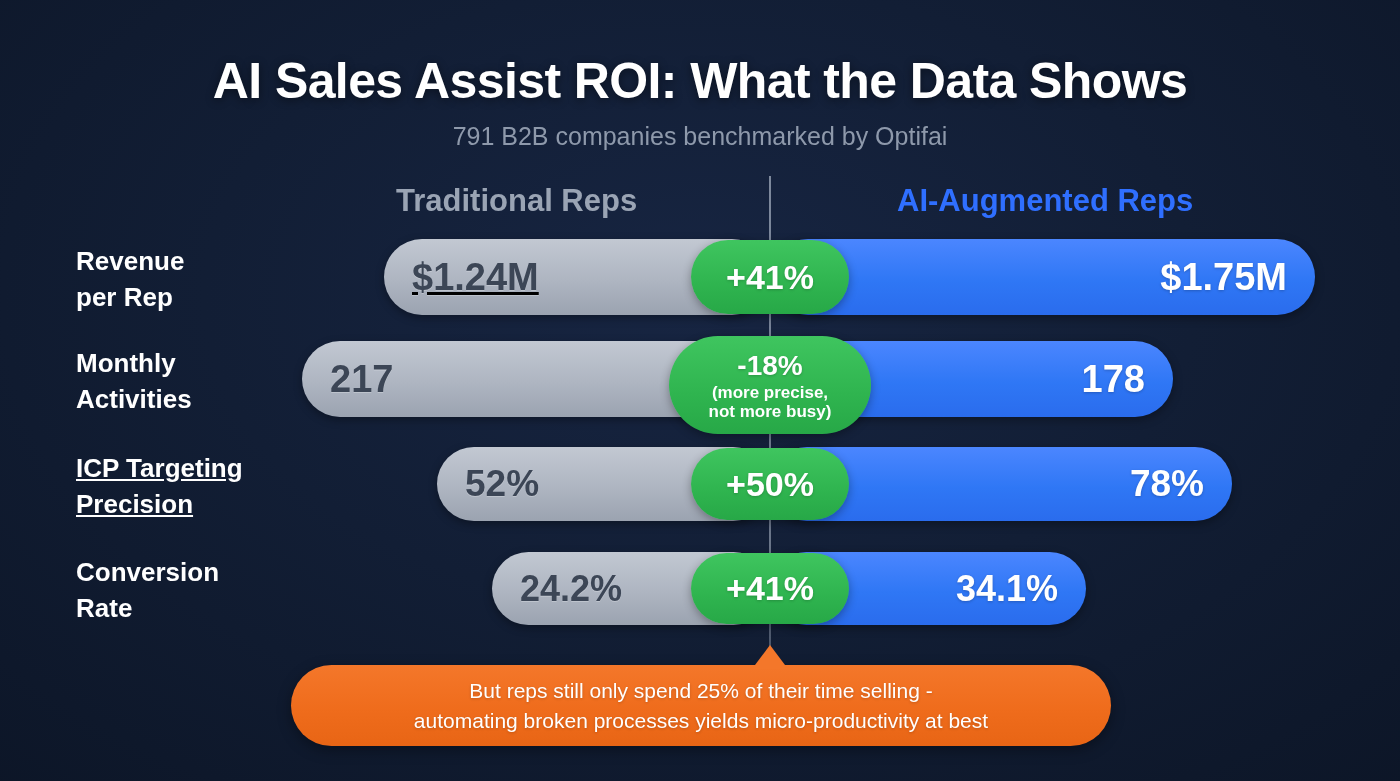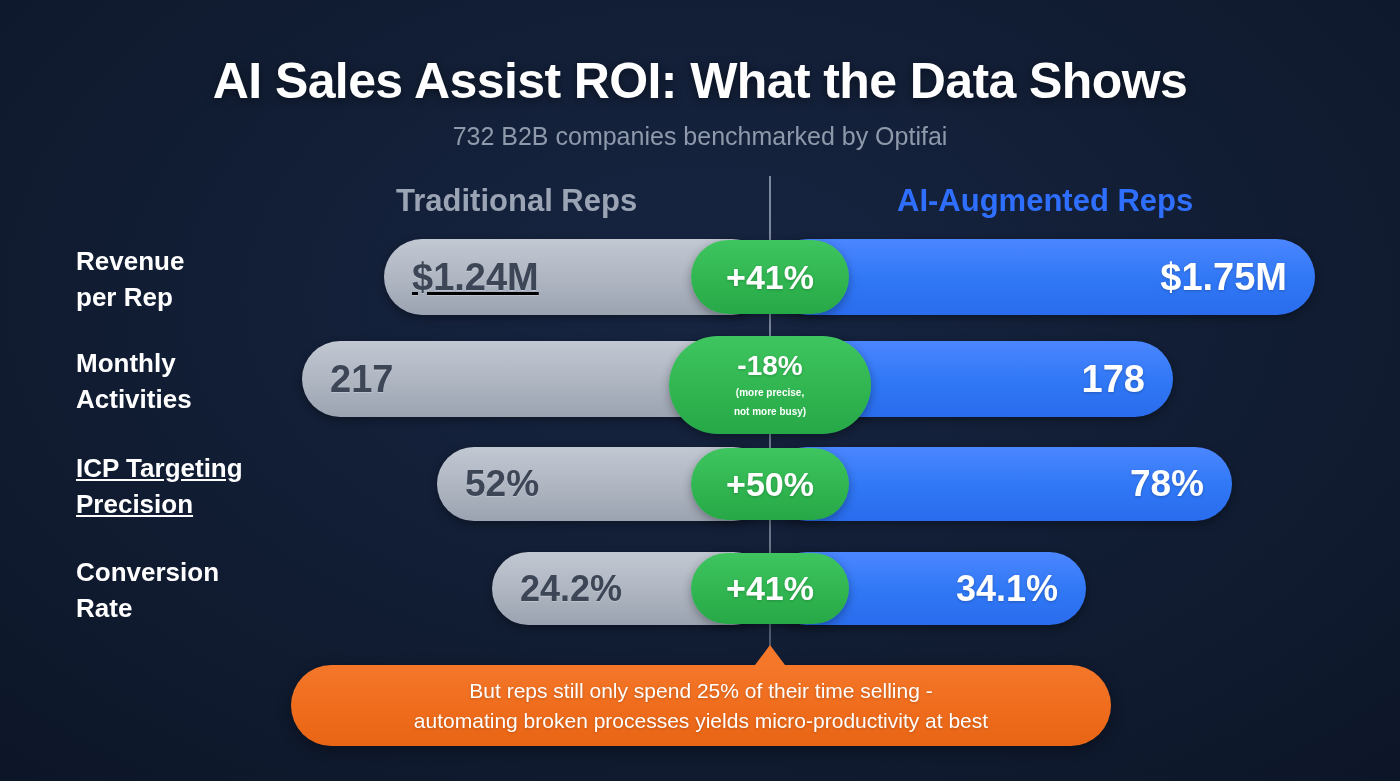--- a/index.html
+++ b/index.html
@@ -87,21 +87,21 @@
     display:flex; flex-direction:column;
     align-items:center; justify-content:center;
     color:#ffffff; text-align:center;
     z-index:4;
   }
   .badge .delta {
     font-weight:bold;
     text-shadow:0 1px 3px rgba(0,0,0,.2);
   }
   .badge .note {
-    font-size:10px; font-weight:bold; line-height:19px;
+    font-size:17px; font-weight:bold; line-height:19px;
     white-space:pre-line; margin-top:1px;
   }
 
   
   .callout {
     position:absolute; left:291px; top:665px;
     width:820px; height:81px;
     background:linear-gradient(180deg, #f4772a 0%, #ef6c1c 55%, #e86515 100%);
     border-radius:999px;
     box-shadow:0 4px 14px rgba(0,0,0,.36);
@@ -121,21 +121,21 @@
     z-index:2;
   }
 </style>
 </head>
 <body>
 
 <div id="canvas">
 
   <div class="header">
     <div class="title">AI Sales Assist ROI: What the Data Shows</div>
-    <div class="subtitle">732 B2B companies benchmarked by Optifai</div>
+    <div class="subtitle">791 B2B companies benchmarked by Optifai</div>
   </div>
 
   <div class="colheads">
     <div class="colhead left">Traditional Reps</div>
     <div class="colhead right">AI-Augmented Reps</div>
   </div>
 
   <div class="divider"></div>
 
   <div class="row" style="top:239px; height:78px;">

